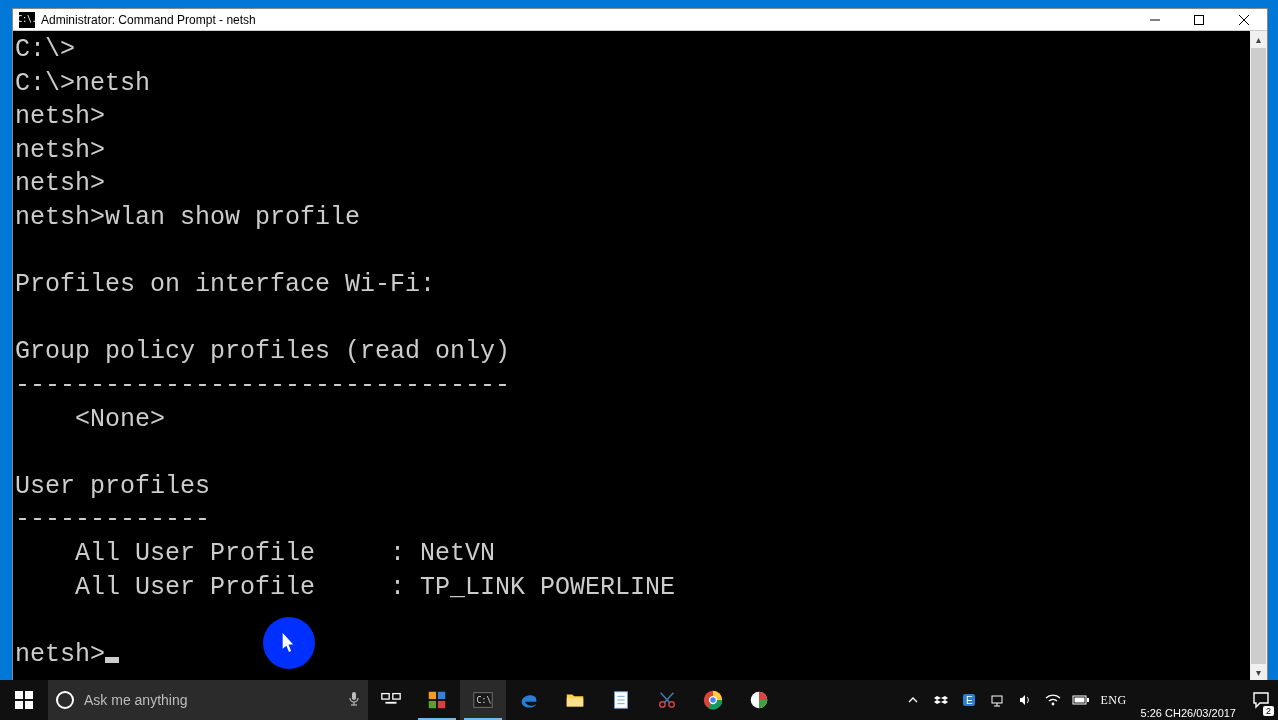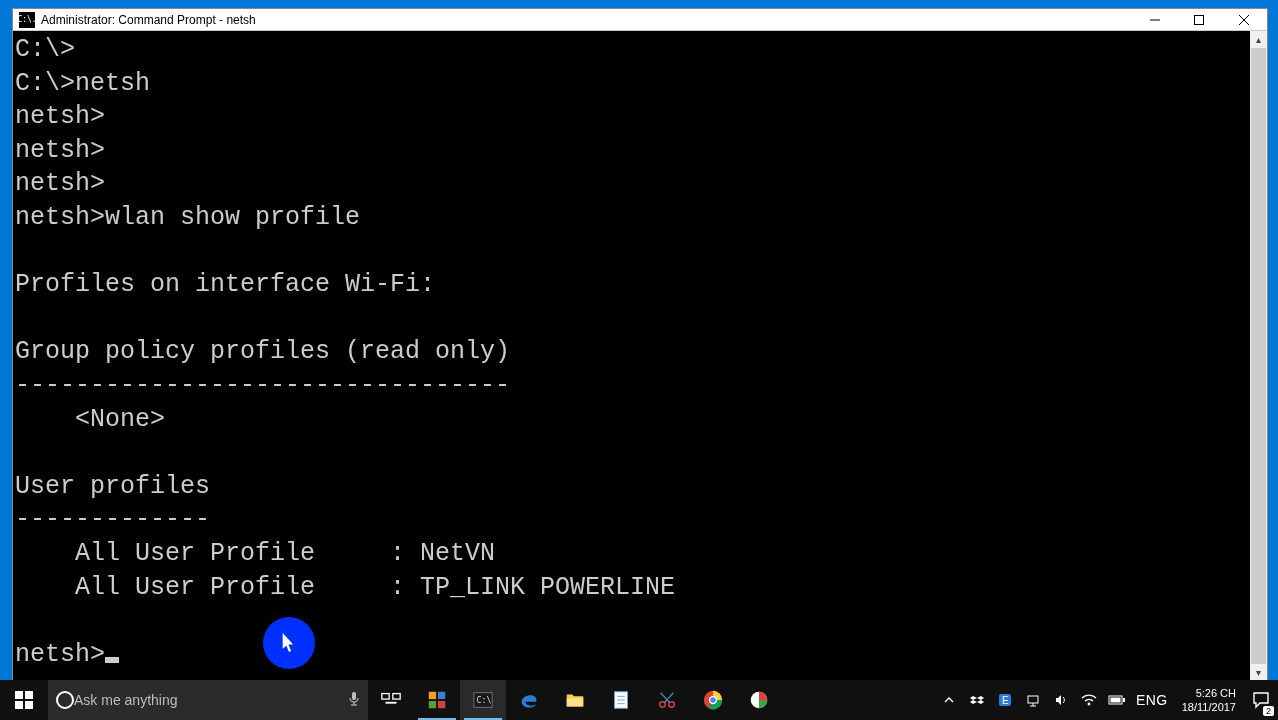--- a/index.html
+++ b/index.html
@@ -127,20 +127,21 @@
     align-items: center;
     justify-content: center;
   }
   .start-btn svg { width: 18px; height: 18px; }
   .search-box {
     width: 320px;
     background: #2b2b2b;
     display: flex;
     align-items: center;
     padding: 0 8px;
+    gap: 10px;
   }
   .search-box .cortana-ring {
     width: 18px; height: 18px;
     border: 2px solid #fff;
     border-radius: 50%;
   }
   .search-box .placeholder {
     flex: 1;
     color: #bdbdbd;
     font-size: 14px;
@@ -167,24 +168,23 @@
   .task-item svg { width: 22px; height: 22px; }
   .task-spacer { flex: 1; }
   .tray {
     display: flex;
     align-items: center;
     gap: 10px;
     padding: 0 6px;
     font-size: 12px;
   }
   .tray .tray-icon { display:flex; align-items:center; justify-content:center; width:18px; }
-  .tray .lang { font-size: 14px; letter-spacing: 0.5px; }
+  .tray .lang { font-size: 12px; letter-spacing: 0.5px; font-family: Liberation Serif, serif; }
   .clock {
     display: flex;
-    flex-direction: column;
     justify-content: center;
     align-items: flex-end;
     padding: 0 8px;
     font-size: 11px;
     line-height: 14px;
   }
   .action-center {
     width: 34px;
     display: flex;
     align-items: center;
@@ -405,21 +405,21 @@
       <svg width="18" height="12" viewBox="0 0 18 12">
           <rect x="1" y="2" width="13" height="8" fill="none" stroke="#fff"></rect>
           <rect x="15" y="4" width="2" height="4" fill="#fff"></rect>
           <rect x="2.5" y="3.5" width="10" height="5" fill="#fff"></rect>
         </svg>
     </span>
     <span class="lang">ENG</span>
   </div>
   <div class="clock">
     <span>5:26 CH</span>
-    <span>18/11/2017</span>
+    <span>26/03/2017</span>
   </div>
   <div class="action-center">
     <svg width="18" height="18" viewBox="0 0 18 18">
         <path d="M2 2 L16 2 L16 12 L8 12 L4 16 L4 12 L2 12 Z" fill="none" stroke="#fff" stroke-width="1.4"></path>
       </svg>
     <span class="badge">2</span>
   </div>
 </div>
 
 </body></html>

